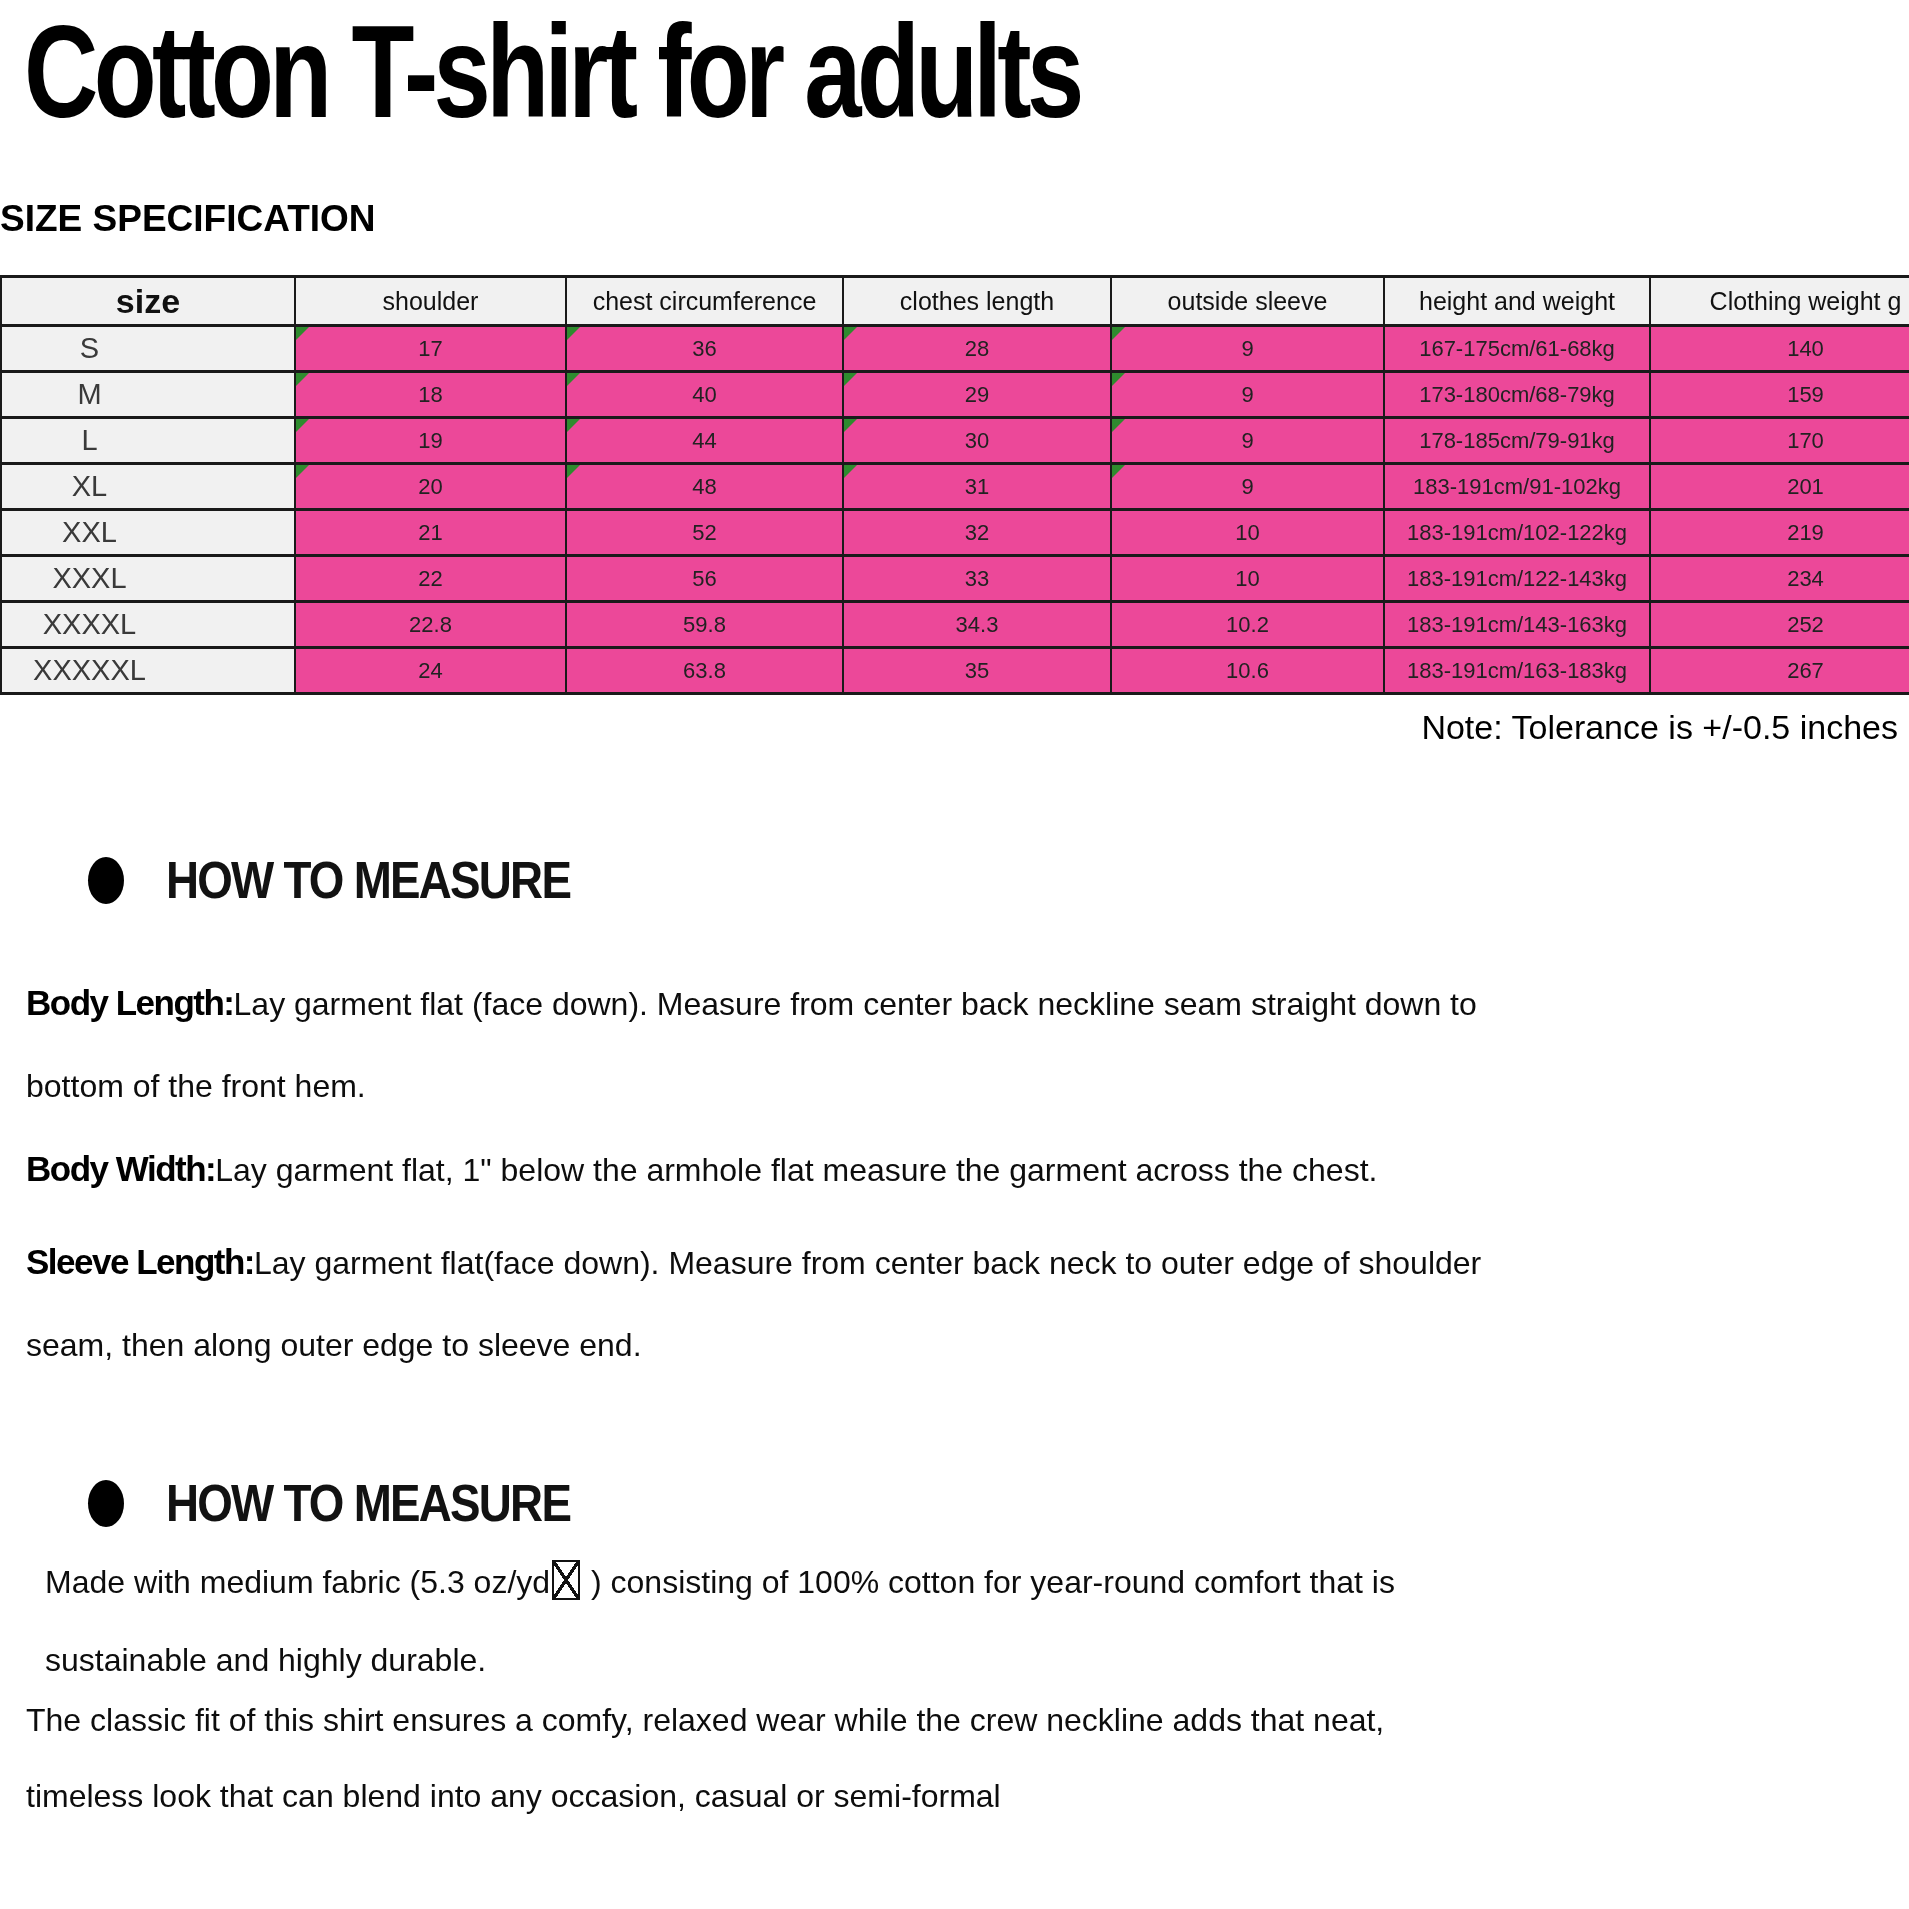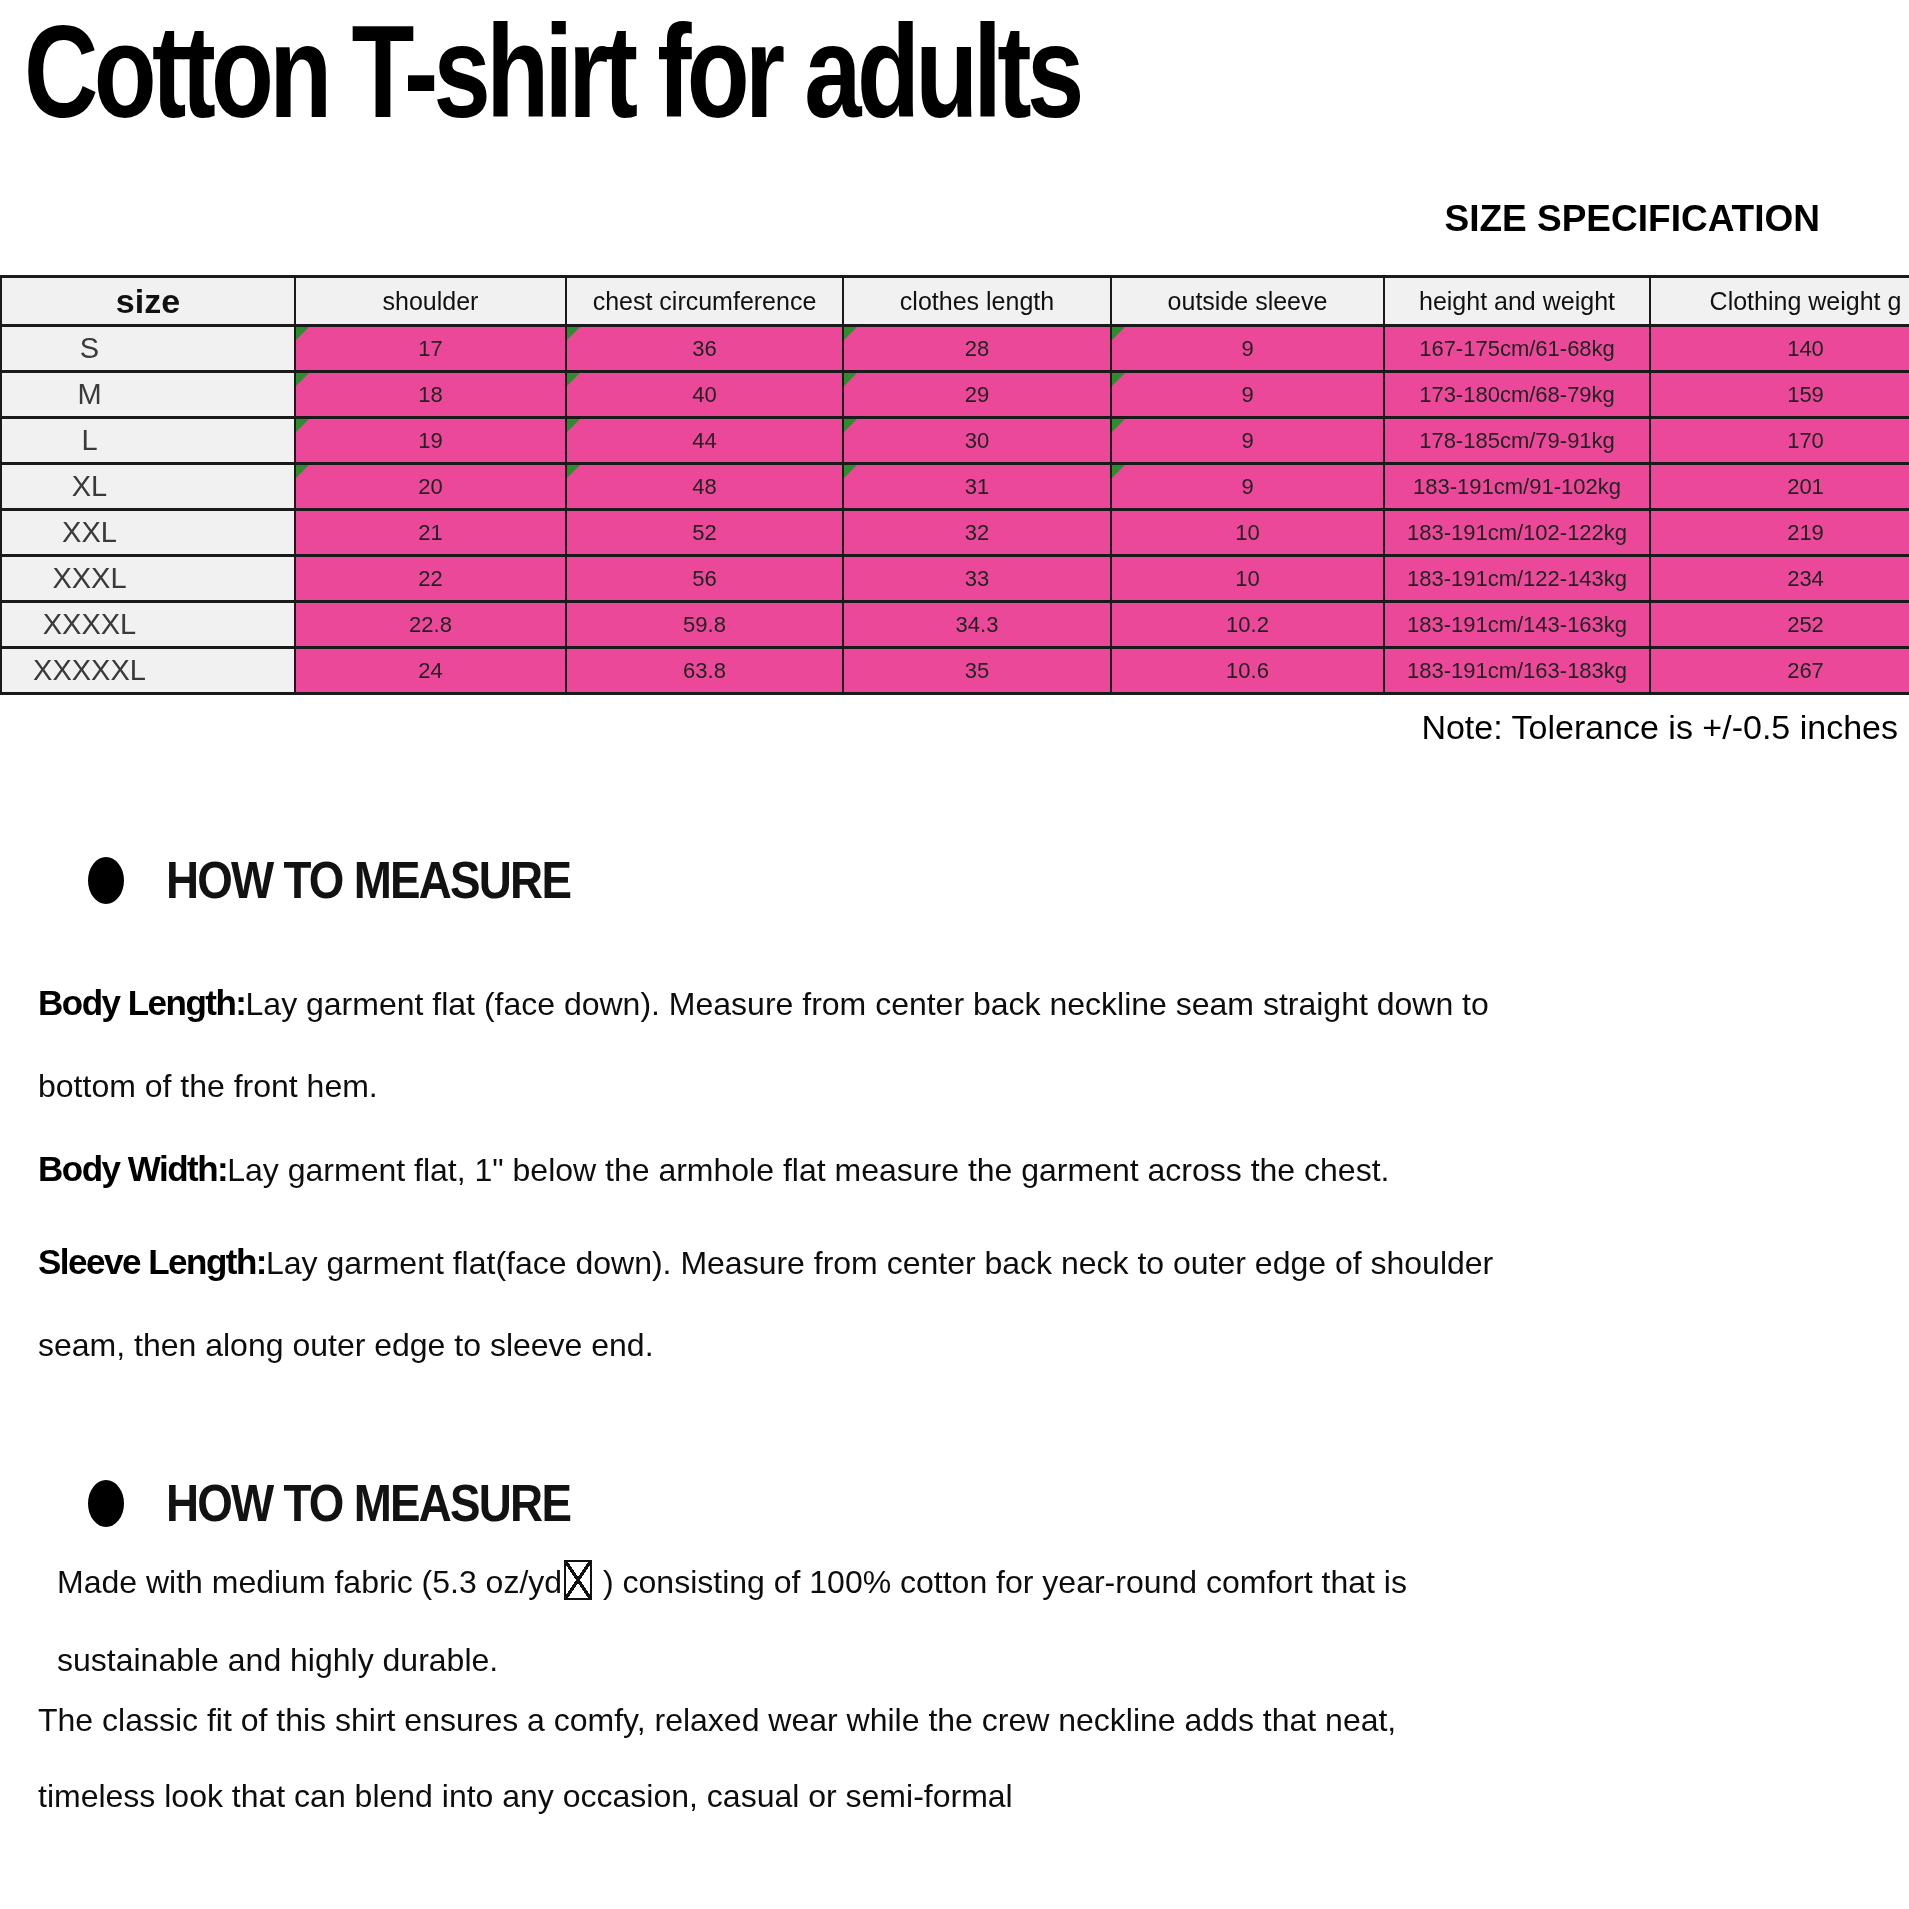--- a/index.html
+++ b/index.html
@@ -14,21 +14,21 @@
   
   .page-title{
     position:absolute;top:6px;left:24px;
     font-size:132px;font-weight:bold;letter-spacing:-6px;
     line-height:132px;color:#000;
     transform:scaleX(0.78);transform-origin:left top;
     white-space:nowrap;
   }
   .subtitle{
     position:absolute;top:198px;left:0;width:1820px;
-    text-align:right;
+    text-align:left;
     font-size:37px;font-weight:bold;color:#000;
   }
   
   .table-wrap{position:absolute;top:275px;left:0;width:1960px;}
   table{border-collapse:collapse;table-layout:fixed;width:1960px;}
   th,td{
     position:relative;
     border:2px solid #1a1a1a;
     border-top-width:3px;border-bottom-width:3px;
     text-align:center;vertical-align:middle;
@@ -59,21 +59,21 @@
     flex:0 0 auto;
   }
   .measure-heading .ht{
     font-size:52px;font-weight:bold;letter-spacing:-2px;color:#121212;
     transform:scaleX(0.88);transform-origin:left center;white-space:nowrap;
   }
   .h1-pos{top:850px;}
   .h2-pos{top:1473px;}
   
   .para{
-    position:absolute;left:38px;width:1860px;
+    position:absolute;left:26px;width:1860px;
     font-size:32px;line-height:82px;color:#0d0d0d;
   }
   .para .lead{
     font-weight:bold;font-size:35px;letter-spacing:-1.5px;color:#000;
   }
   .pre{white-space:pre-line;}
   .p1{top:962px;}
   .p2{top:1128px;}
   .p3{top:1221px;}
   .p4{top:1543px;line-height:78px;margin-left:19px;}

